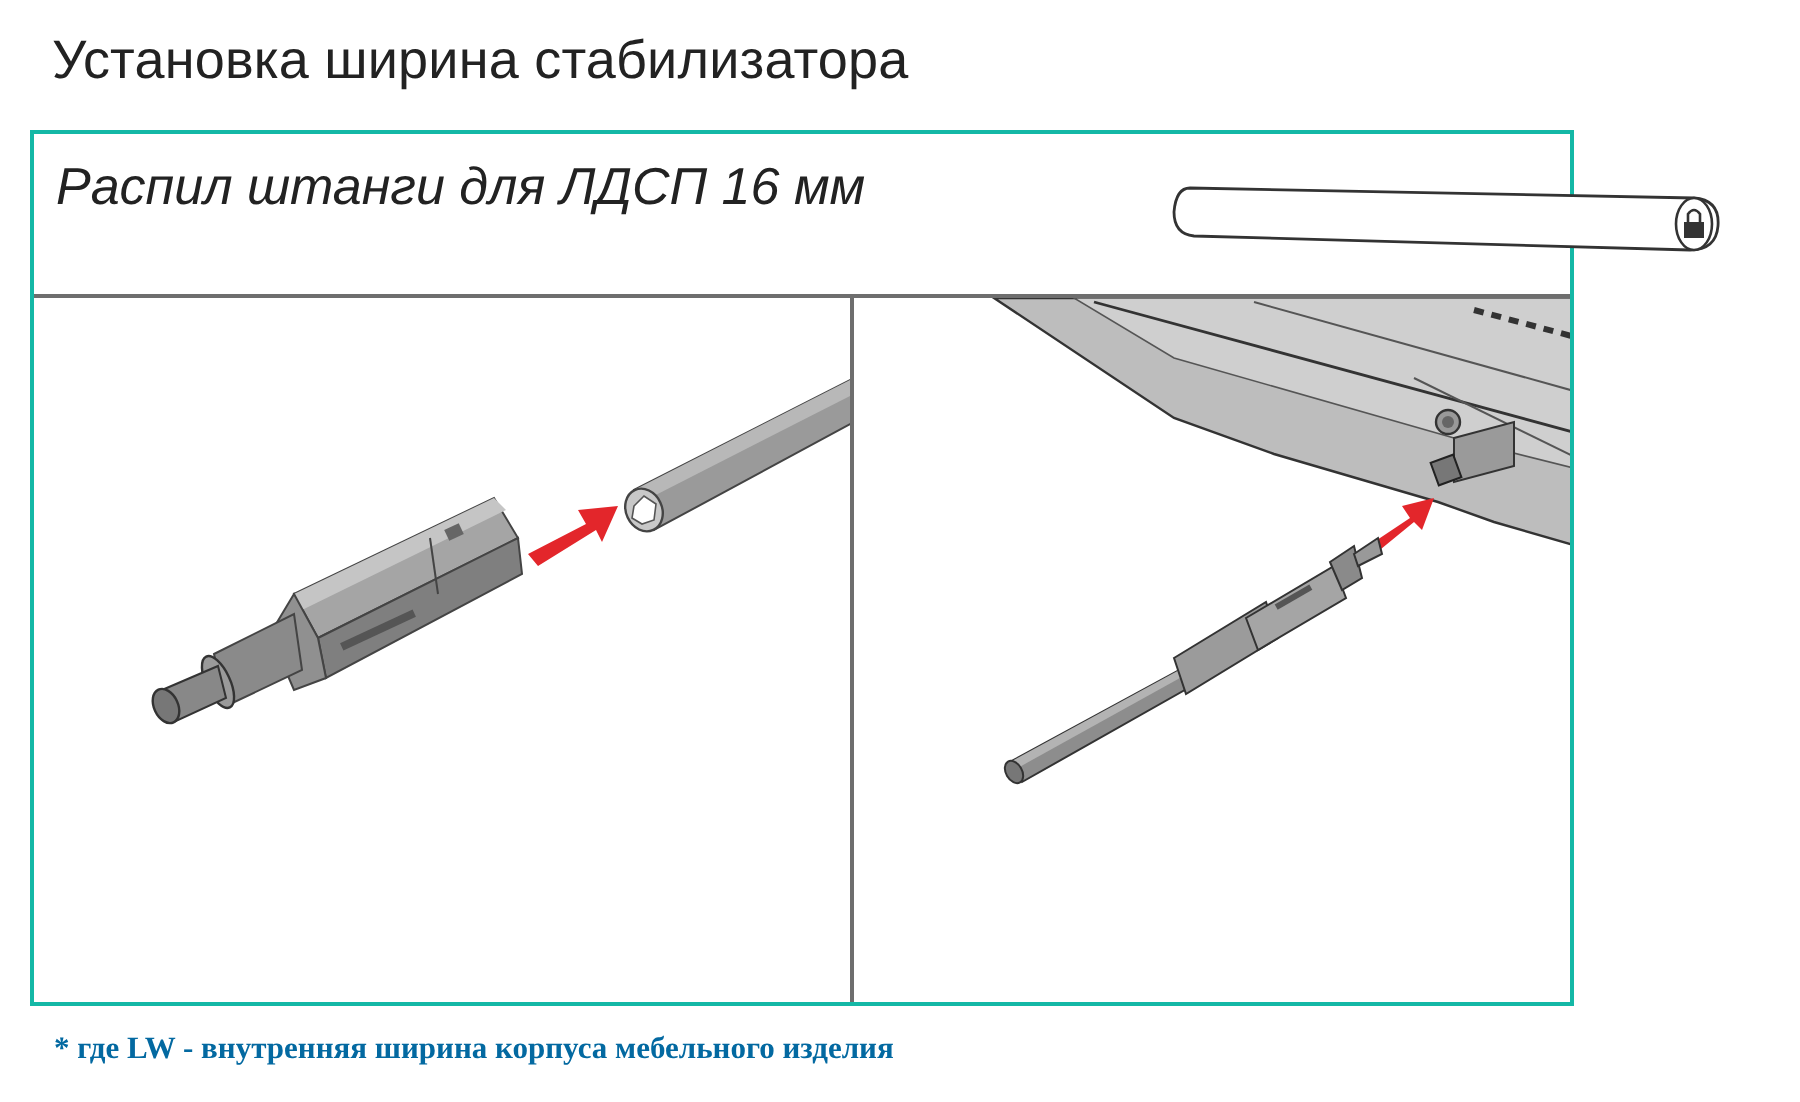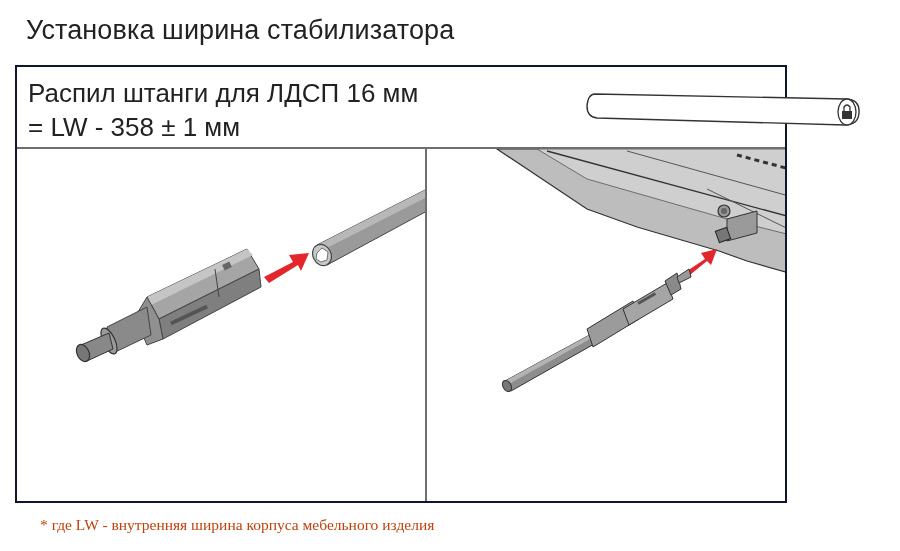--- a/index.html
+++ b/index.html
@@ -1,37 +1,36 @@
 <!DOCTYPE html>
 <html><head>
 <meta charset="utf-8">
 <style>
   html, body { margin:0; padding:0; background:#ffffff; }
   body { width:900px; height:551px; position:relative; overflow:hidden; font-family:"Liberation Sans", sans-serif; color:#1f1f1f; }
   .title { position:absolute; left:26px; top:13px; font-size:27px; line-height:34px; color:#222; letter-spacing:0.1px; }
-  .frame { position:absolute; left:15px; top:65px; width:772px; height:438px; border:2px solid #0f172a; box-sizing:border-box; }
+  .frame { position:absolute; left:15px; top:65px; width:772px; height:438px; border:2px solid #14b8a6; box-sizing:border-box;font-style:italic; }
   .header-cell { position:absolute; left:0; top:0; right:0; height:82px; border-bottom:2px solid #6e6e6e; box-sizing:border-box; }
   .cut-line1 { position:absolute; left:11px; top:10px; font-size:26px; line-height:32px; color:#222; white-space:nowrap; }
   .cut-line2 { position:absolute; left:11px; top:44px; font-size:26px; line-height:32px; color:#222; white-space:nowrap; }
   .rod-icon { position:absolute; left:568px; top:20px; width:282px; height:40px; }
   .panel { position:absolute; top:82px; bottom:0; overflow:hidden; }
   .panel-left { left:0; width:410px; border-right:2px solid #6e6e6e; box-sizing:border-box; }
   .panel-right { left:410px; right:0; }
   .panel svg { position:absolute; left:0; top:0; }
-  .footnote { position:absolute; left:40px; top:515px; font-family:"Liberation Serif", serif; font-size:15.5px; line-height:20px; color:#c2410c; }
+  .footnote { position:absolute; left:27px; top:515px; font-family:"Liberation Serif", serif; font-size:15.5px; line-height:20px; color:#0369a1;font-weight:bold; }
 </style>
 </head>
 <body>
 
 <div class="title">Установка ширина стабилизатора</div>
 
 <div class="frame">
   <div class="header-cell">
     <div class="cut-line1">Распил штанги для ЛДСП 16 мм</div>
-    <div class="cut-line2">= LW - 358 ± 1 мм</div>
     <svg class="rod-icon" viewBox="0 0 282 40">
       <path d="M10 7 L262 12 Q275 13 274 26 Q273 38 260 38 L12 31 Q2 30 2 19 Q3 7 10 7 Z" fill="#fff" stroke="#333" stroke-width="1.4"></path>
       <ellipse cx="262" cy="25" rx="9" ry="13" fill="#fff" stroke="#333" stroke-width="1.3"></ellipse>
       <rect x="257" y="24" width="10" height="8" fill="#333"></rect>
       <path d="M259 24 V20 Q262 16 265 20 V24" fill="none" stroke="#333" stroke-width="1.3"></path>
     </svg>
   </div>
 
   <div class="panel panel-left">
     <svg width="410" height="354" viewBox="0 0 410 354">

